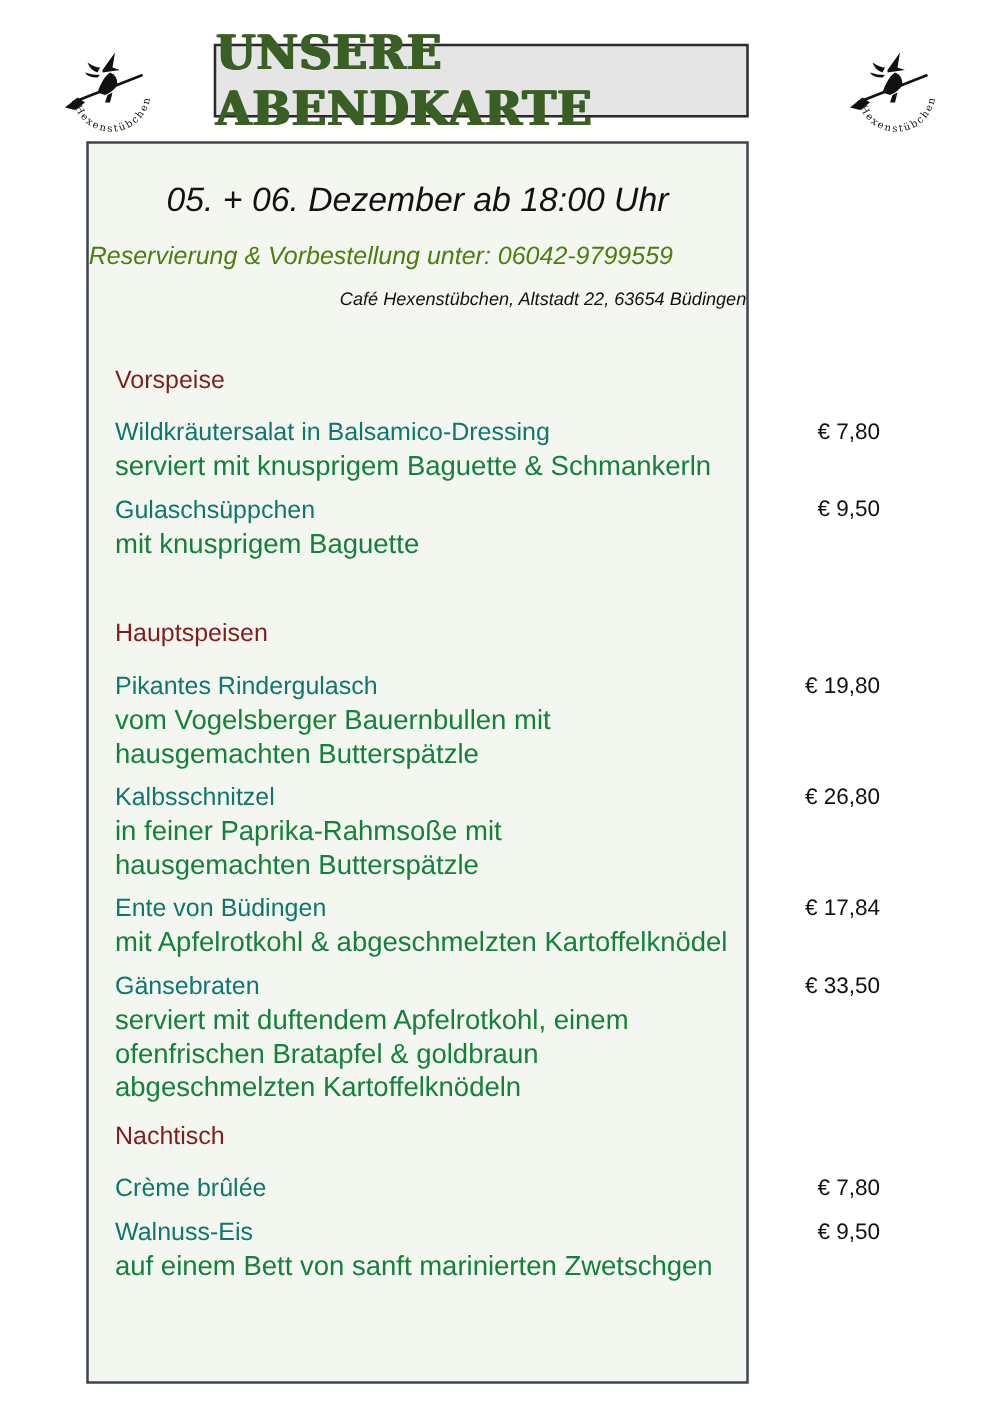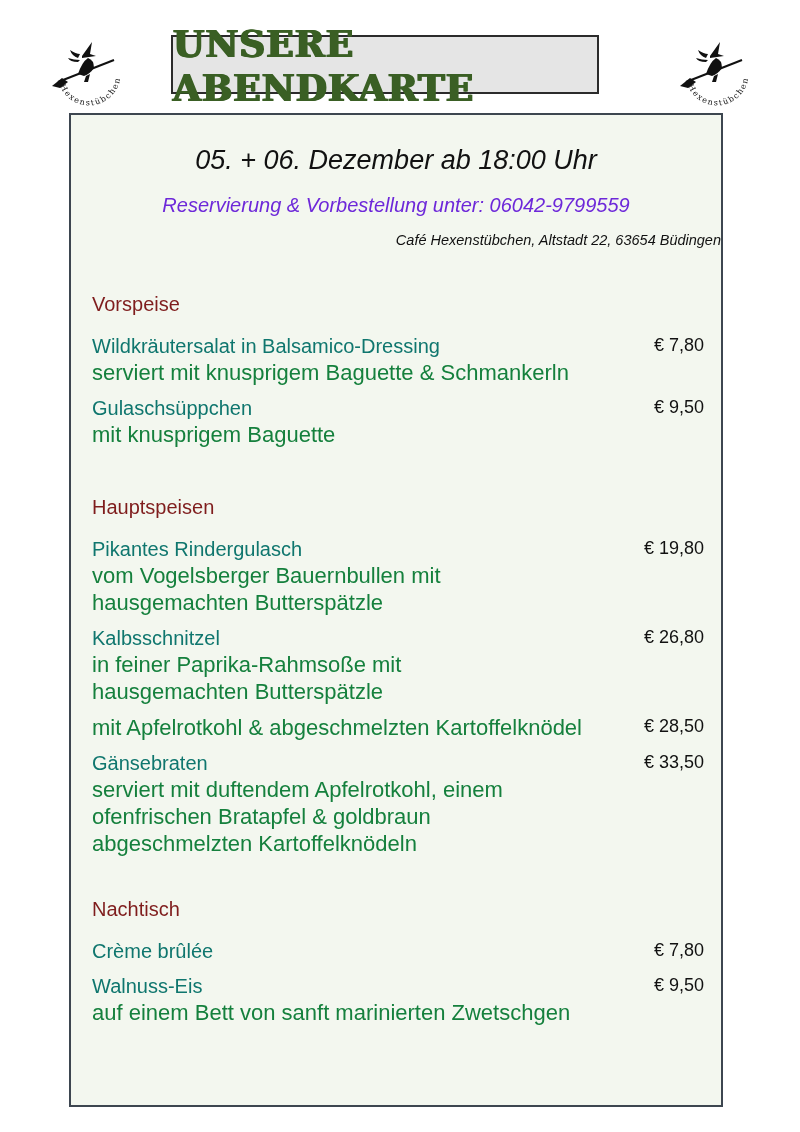--- a/index.html
+++ b/index.html
@@ -45,21 +45,21 @@
       color: #3a5f24;
       text-transform: uppercase;
       transform: scaleY(1.05);
       text-shadow: 1px 0 0 #3a5f24, -1px 0 0 #3a5f24;
     }
 
     .menu-box {
       position: absolute;
       left: 69px;
       top: 113px;
-      width: 654px;
+      width: 530px;
       height: 994px;
       box-sizing: border-box;
       border: 2px solid #3d4650;
       background: #f3f7ef;
     }
 
     .event-date {
       position: absolute;
       left: 0;
       width: 100%;
@@ -67,24 +67,24 @@
       text-align: center;
       font-style: italic;
       font-size: 27px;
       color: #111;
     }
     .event-reservation {
       position: absolute;
       left: 0;
       width: 100%;
       top: 79px;
-      text-align: center;
+      text-align: left;
       font-style: italic;
       font-size: 20px;
-      color: #6d28d9;
+      color: #4d7c0f;
     }
     .event-address {
       position: absolute;
       left: 0;
       width: 100%;
       top: 117px;
       text-align: right;
       font-style: italic;
       font-size: 14.5px;
       color: #111;
@@ -200,21 +200,22 @@
       <div class="dish-name">Pikantes Rindergulasch</div>
       <div class="dish-price">€ 19,80</div>
       <div class="dish-desc" style="width:470px;">vom Vogelsberger Bauernbullen mit hausgemachten Butterspätzle</div>
     </div>
     <div class="dish">
       <div class="dish-name">Kalbsschnitzel</div>
       <div class="dish-price">€ 26,80</div>
       <div class="dish-desc" style="width:440px;">in feiner Paprika-Rahmsoße mit hausgemachten Butterspätzle</div>
     </div>
     <div class="dish">
-      <div class="dish-price">€ 28,50</div>
+      <div class="dish-name">Ente von Büdingen</div>
+      <div class="dish-price">€ 17,84</div>
       <div class="dish-desc">mit Apfelrotkohl &amp; abgeschmelzten Kartoffelknödel</div>
     </div>
     <div class="dish">
       <div class="dish-name">Gänsebraten</div>
       <div class="dish-price">€ 33,50</div>
       <div class="dish-desc" style="width:500px;">serviert mit duftendem Apfelrotkohl, einem ofenfrischen Bratapfel &amp; goldbraun abgeschmelzten Kartoffelknödeln</div>
     </div>
   </div>
 
   <div class="section" style="top:779px;">

